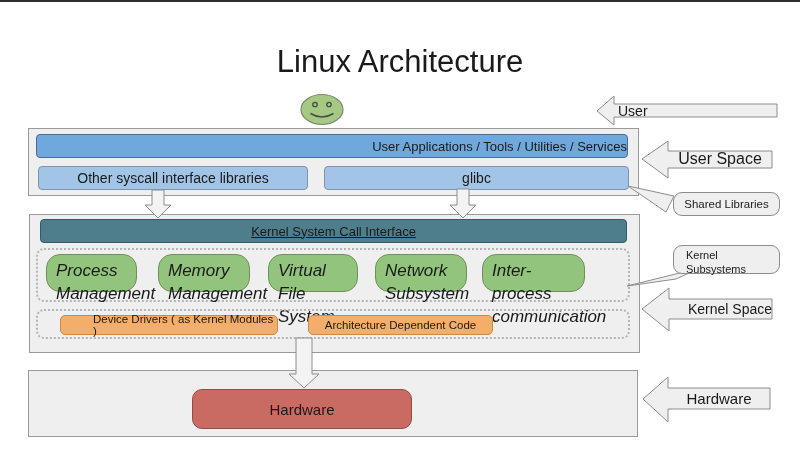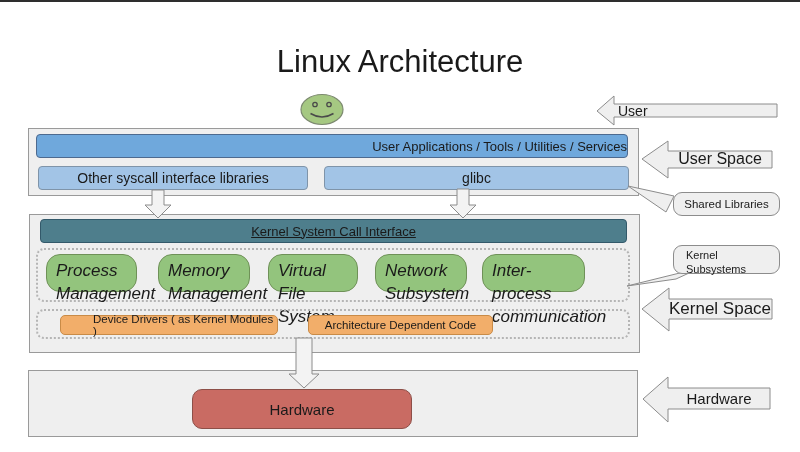--- a/index.html
+++ b/index.html
@@ -29,21 +29,21 @@
   .overlay .arrow{fill:var(--c-container_gray,#efefef);stroke:#8c8c8c;stroke-width:1;}
   .overlay .downarrow{fill:#f3f3f3;stroke:#8c8c8c;stroke-width:1;}
   .overlay .wedge{fill:var(--c-container_gray,#efefef);stroke:#8c8c8c;stroke-width:1;}
   .callout{position:absolute;background:var(--c-container_gray,#efefef);border:1px solid #8c8c8c;
            border-radius:9px;box-sizing:border-box;}
   .callout.shared{display:flex;align-items:center;justify-content:center;font-size:11.5px;}
   .callout.ksub{font-size:11px;line-height:1.3;padding:2px 0 0 12px;}
   .lbl{position:absolute;white-space:nowrap;}
   .lbl.user{left:618px;top:103px;font-size:14px;line-height:16px;}
   .lbl.uspace{left:668px;top:149px;width:104px;text-align:center;font-size:16px;line-height:20px;}
-  .lbl.kspace{left:669px;top:298px;width:103px;text-align:left;font-size:17px;line-height:22px;}
+  .lbl.kspace{left:669px;top:298px;width:103px;text-align:right;font-size:14px;line-height:22px;}
   .lbl.hw{left:668px;top:388px;width:102px;text-align:center;font-size:15px;line-height:21px;}
   .smiley{position:absolute;left:299px;top:92px;}
   .smiley .face{fill:var(--c-smiley_green,#a5c882);stroke:#7d8a70;stroke-width:1.2;}
   .smiley .eye{fill:none;stroke:#4a4a4a;stroke-width:1.3;}
   .smiley .mouth{fill:none;stroke:#4a4a4a;stroke-width:1.5;}
 </style>
 </head>
 <body>
 
 <div class="canvas">

